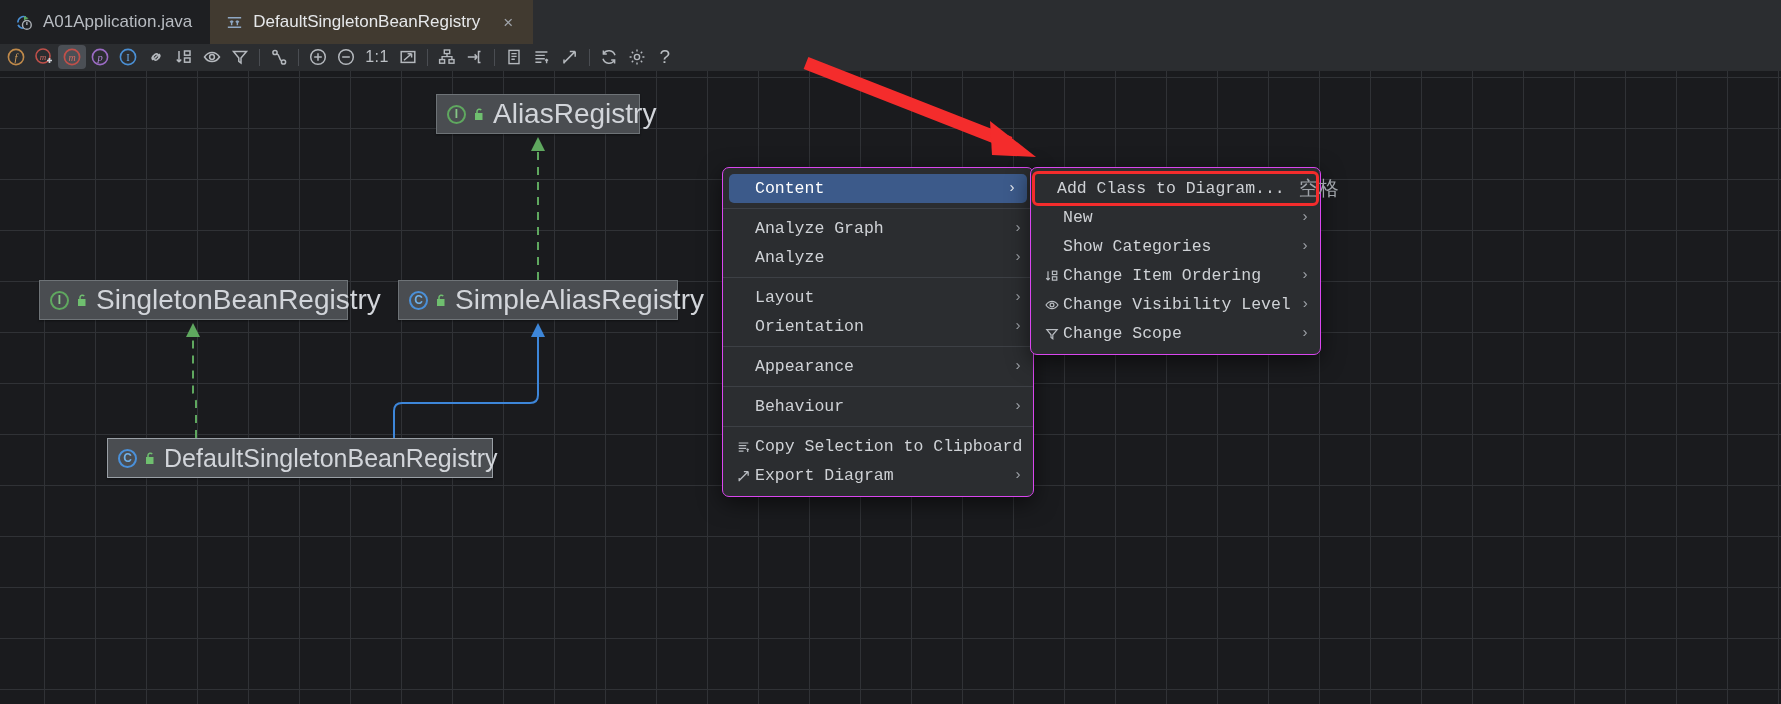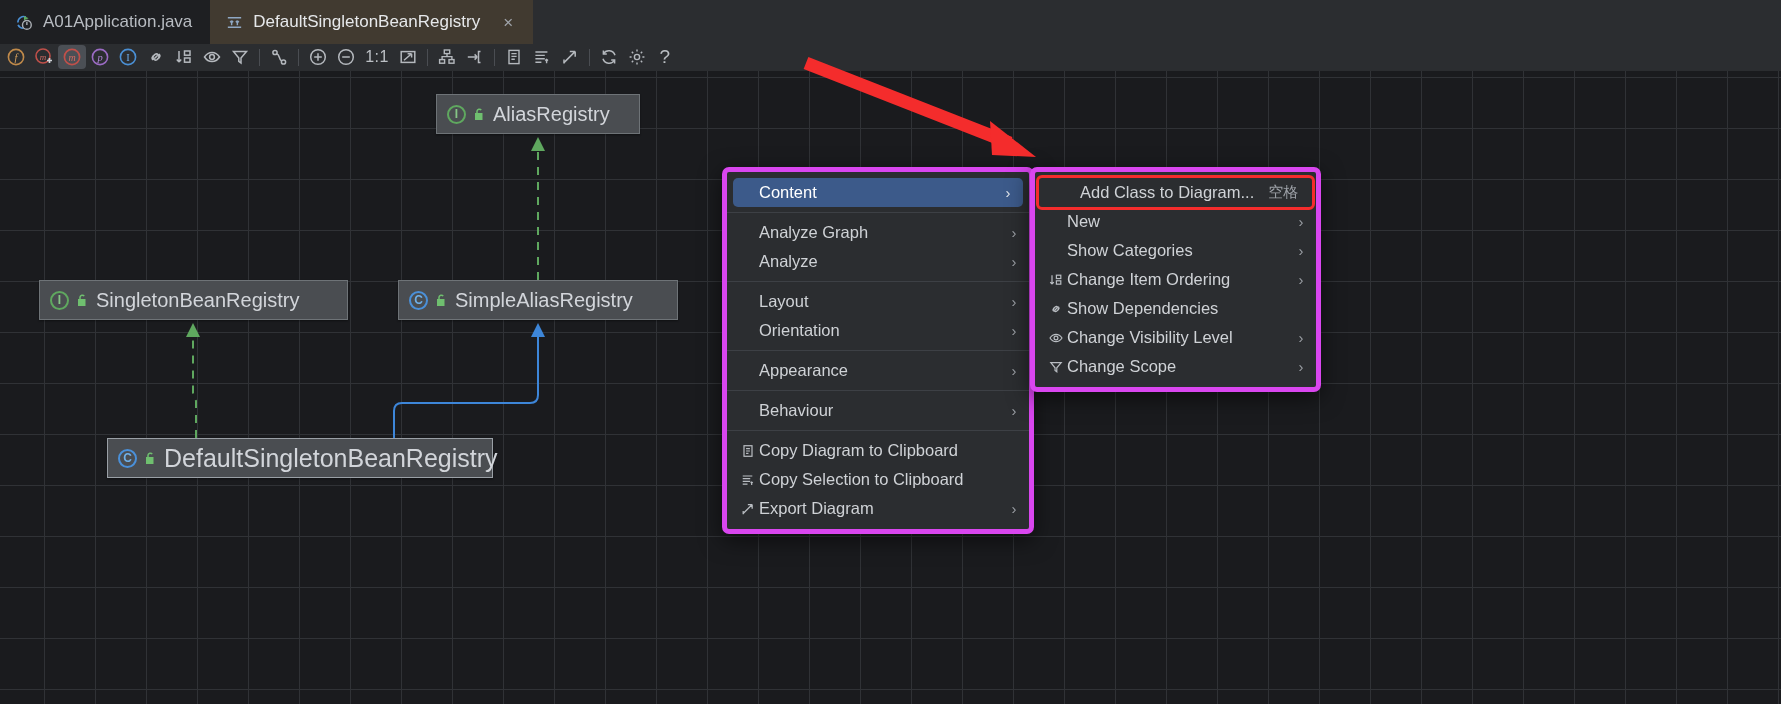--- a/index.html
+++ b/index.html
@@ -85,86 +85,87 @@
     position: absolute;
     display: flex; align-items: center;
     background: #4a4d51;
     border: 1px solid #6e7377;
     height: 40px;
     padding: 0 13px 0 10px;
     gap: 7px;
     box-shadow: 0 1px 2px rgba(0,0,0,.4);
   }
   .node .nlabel {
-    font-size: 20px; color: #d2d5da; white-space: nowrap;
+    font-size: 28px; color: #d2d5da; white-space: nowrap;
     font-family: "Liberation Sans", sans-serif;
   }
   .node.hl { border-color: #9aa0a6; }
 
   
   .ic-iface, .ic-class {
     width: 19px; height: 19px; border-radius: 50%;
     border: 2px solid #5fa85f;
     display: flex; align-items: center; justify-content: center;
     font-size: 12px; color: #86c586; font-weight: 600;
     flex: 0 0 19px;
   }
   .ic-class { border-color: #4a90d9; color: #6fb0e8; }
   .lockicon { width: 13px; height: 15px; flex: 0 0 13px; }
 
   
   .ctxmenu {
     position: absolute;
     background: #2b2d30;
-    border: 5px solid #d946ef;
+    border: 1px solid #d946ef;
     border-radius: 7px;
     box-shadow: 0 6px 22px rgba(0,0,0,.55);
     padding: 6px 0;
     z-index: 40;
+    font-family: Liberation Mono, monospace;
   }
   .menu-main { left: 722px; top: 167px; width: 312px; }
   .menu-sub  { left: 1030px; top: 167px; width: 291px; }
 
   .mi {
     position: relative;
     display: flex; align-items: center;
     height: 29px;
     padding: 0 10px 0 10px;
     color: #cfd2d6;
     font-size: 16.5px;
     white-space: nowrap;
   }
   .mi .mi-ico {
     width: 22px; flex: 0 0 22px;
     display: flex; align-items: center; justify-content: center;
     color: #b9bdc2;
   }
   .mi .mi-label { flex: 1 1 auto; }
   .mi .mi-short {
-    color: #9ea2a8; font-size: 15px; margin-left: 14px;
+    color: #9ea2a8; font-size: 20px; margin-left: 14px;
   }
   .mi .mi-arrow {
     margin-left: 10px; color: #9b9fa5; font-size: 15px;
     width: 10px; text-align: center;
   }
   .mi.selected {
     background: #3c5a8a;
     color: #ffffff;
     border-radius: 5px;
     margin: 0 6px;
     padding-left: 4px;
   }
   .mi.selected .mi-arrow { color: #e3e7ec; }
   .mi-sep { height: 1px; background: #3d4045; margin: 5px 0; }
 
   .mi.highlighted-box {
     outline: 3px solid #f42c2c;
     border-radius: 3px;
     margin: 0 4px;
-    padding-left: 19px;
+    padding-left: 0;
   }
 
   
   .redarrow { position: absolute; left: 800px; top: 55px; z-index: 60; pointer-events: none; }
 
   .edge-svg { position: absolute; left:0; top:0; width: 1781px; height: 633px; }
 </style>
 </head>
 <body>
 
@@ -450,30 +451,20 @@
     <div class="mi-sep"></div>
     <div class="mi">
       <span class="mi-ico"></span>
       <span class="mi-label">Behaviour</span>
       <span class="mi-arrow">›</span>
     </div>
     <div class="mi-sep"></div>
     <div class="mi">
       <span class="mi-ico">
         <svg width="16" height="16" viewBox="0 0 20 20" fill="none" stroke="#b9bdc2" stroke-width="1.5">
-            <rect x="5" y="3.4" width="10" height="13.2"></rect>
-            <path d="M7.6 7h4.8M7.6 10h4.8M7.6 13h3"></path>
-          </svg>
-      </span>
-      <span class="mi-label">Copy Diagram to Clipboard</span>
-      <span class="mi-arrow"></span>
-    </div>
-    <div class="mi">
-      <span class="mi-ico">
-        <svg width="16" height="16" viewBox="0 0 20 20" fill="none" stroke="#b9bdc2" stroke-width="1.5">
             <path d="M3.4 5h12M3.4 8.4h9.4M3.4 11.8h9.4M3.4 15.2h6"></path>
             <path d="M14.6 12.6v3.6M13.2 13.6l1.4-1.2 1.4 1.2"></path>
           </svg>
       </span>
       <span class="mi-label">Copy Selection to Clipboard</span>
       <span class="mi-arrow"></span>
     </div>
     <div class="mi">
       <span class="mi-ico">
         <svg width="16" height="16" viewBox="0 0 20 20" fill="none" stroke="#b9bdc2" stroke-width="1.6">
@@ -509,31 +500,20 @@
             <path d="M5 4v11m0 0-2.2-2.4M5 15l2.2-2.4"></path>
             <rect x="10.5" y="4" width="5.5" height="4.2"></rect>
             <rect x="10.5" y="11" width="5.5" height="4.2"></rect>
           </svg>
       </span>
       <span class="mi-label">Change Item Ordering</span>
       <span class="mi-arrow">›</span>
     </div>
     <div class="mi">
       <span class="mi-ico">
-        <svg width="16" height="16" viewBox="0 0 20 20" fill="none" stroke="#b9bdc2" stroke-width="1.6">
-            <path d="M8.2 11.8 11.8 8.2"></path>
-            <path d="M7 13a2.6 2.6 0 0 1 0-3.6l2-2a2.6 2.6 0 0 1 3.6 3.6"></path>
-            <path d="M13 7a2.6 2.6 0 0 1 0 3.6l-2 2A2.6 2.6 0 0 1 7.4 9"></path>
-          </svg>
-      </span>
-      <span class="mi-label">Show Dependencies</span>
-      <span class="mi-arrow"></span>
-    </div>
-    <div class="mi">
-      <span class="mi-ico">
         <svg width="16" height="16" viewBox="0 0 20 20" fill="none" stroke="#b9bdc2" stroke-width="1.5">
             <path d="M2.5 10S5.5 5.5 10 5.5 17.5 10 17.5 10 14.5 14.5 10 14.5 2.5 10 2.5 10z"></path>
             <circle cx="10" cy="10" r="2.4"></circle>
           </svg>
       </span>
       <span class="mi-label">Change Visibility Level</span>
       <span class="mi-arrow">›</span>
     </div>
     <div class="mi">
       <span class="mi-ico">

